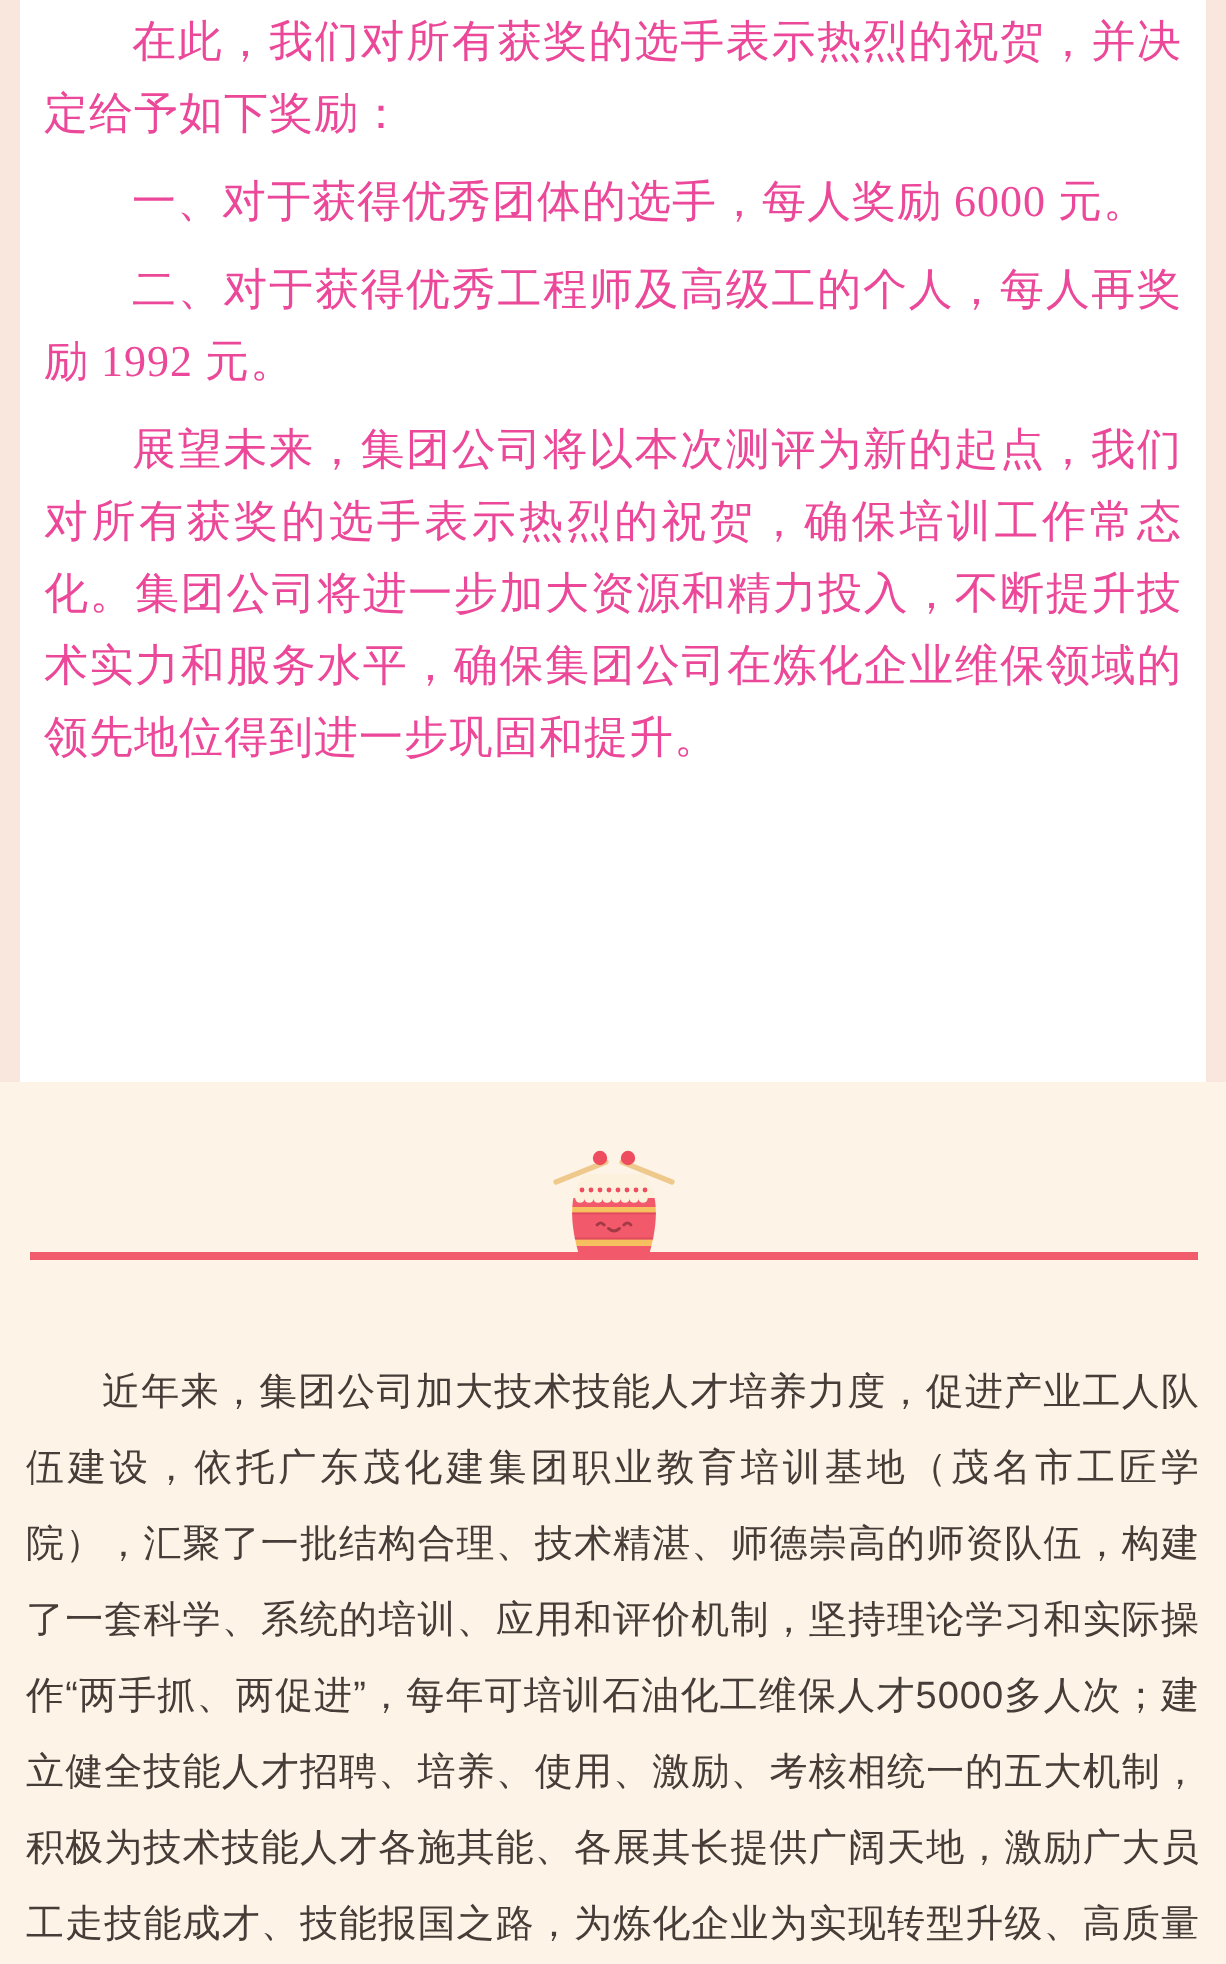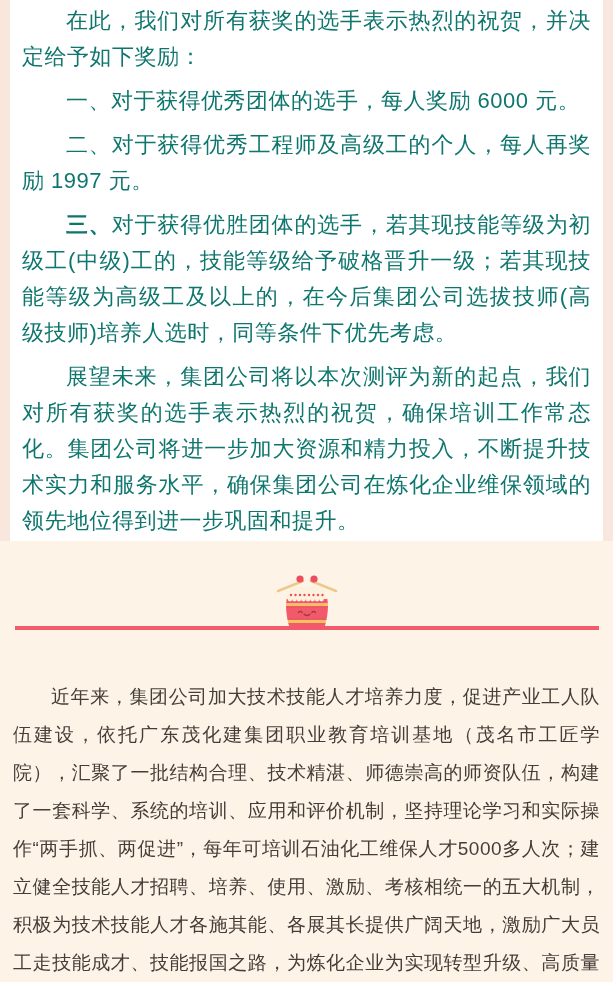--- a/index.html
+++ b/index.html
@@ -18,24 +18,24 @@
     background: #f9e7de;
     padding: 0 10px;
   }
   .announcement-card {
     background: #ffffff;
     height: 541px;
     overflow: hidden;
     padding: 3px 12px 4px 12px;
   }
   .announcement-card p {
-    font-family: Liberation Sans, sans-serif;
+    font-family: Liberation Serif, serif;
     font-size: 22px;
     line-height: 36px;
-    color: #0f766e;
+    color: #ec4899;
     text-align: justify;
     text-indent: 2em;
     margin-bottom: 8px;
     letter-spacing: 0.5px;
   }
   .announcement-card p:last-child { margin-bottom: 0; }
   .announcement-card b { font-weight: bold; }
   
   .divider-section {
     position: relative;
@@ -74,22 +74,21 @@
 </style>
 </head>
 <body>
 
 <div class="page">
 
   <div class="top-wrap">
     <div class="announcement-card">
       <p>在此，我们对所有获奖的选手表示热烈的祝贺，并决定给予如下奖励：</p>
       <p>一、对于获得优秀团体的选手，每人奖励 6000 元。</p>
-      <p>二、对于获得优秀工程师及高级工的个人，每人再奖励 1997 元。</p>
-      <p><b>三、</b><span>对于获得优胜团体的选手，若其现技能等级为初级工(中级)工的，技能等级给予破格晋升一级；若其现技能等级为高级工及以上的，在今后集团公司选拔技师(高级技师)培养人选时，同等条件下优先考虑。</span></p>
+      <p>二、对于获得优秀工程师及高级工的个人，每人再奖励 1992 元。</p>
       <p>展望未来，集团公司将以本次测评为新的起点，我们对所有获奖的选手表示热烈的祝贺，确保培训工作常态化。集团公司将进一步加大资源和精力投入，不断提升技术实力和服务水平，确保集团公司在炼化企业维保领域的领先地位得到进一步巩固和提升。</p>
     </div>
   </div>
 
   <div class="divider-section">
     <div class="red-line"></div>
     <svg class="drum" width="68" height="56" viewBox="0 0 66 56" aria-hidden="true">
 
       <line x1="29" y1="8" x2="4" y2="18" stroke="#efc88c" stroke-width="2.6" stroke-linecap="round"></line>
       <line x1="37" y1="8" x2="62" y2="18" stroke="#efc88c" stroke-width="2.6" stroke-linecap="round"></line>

